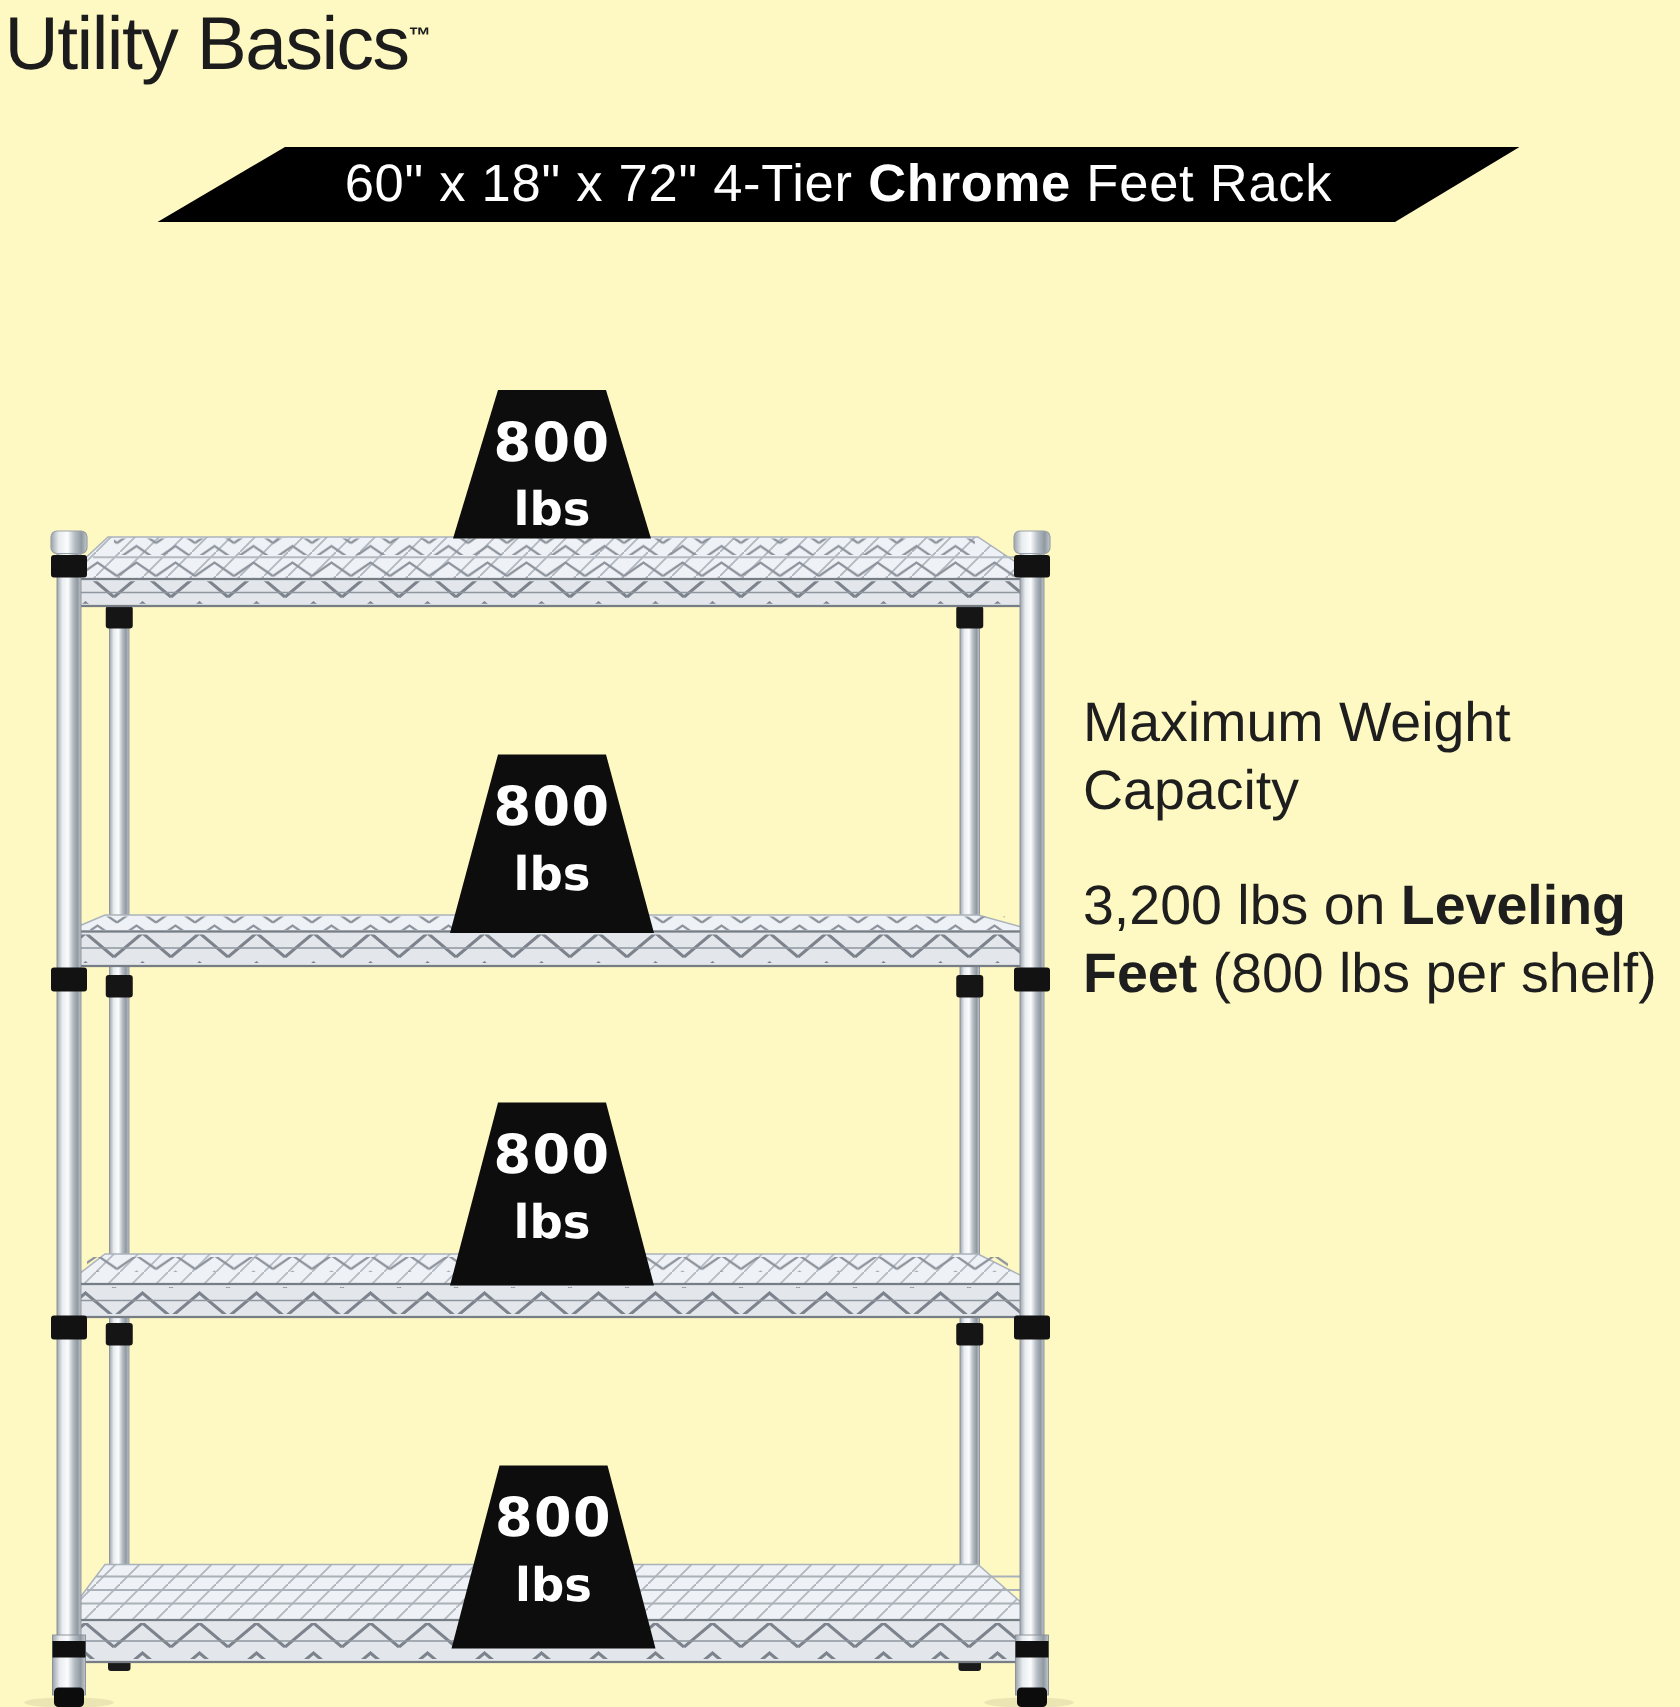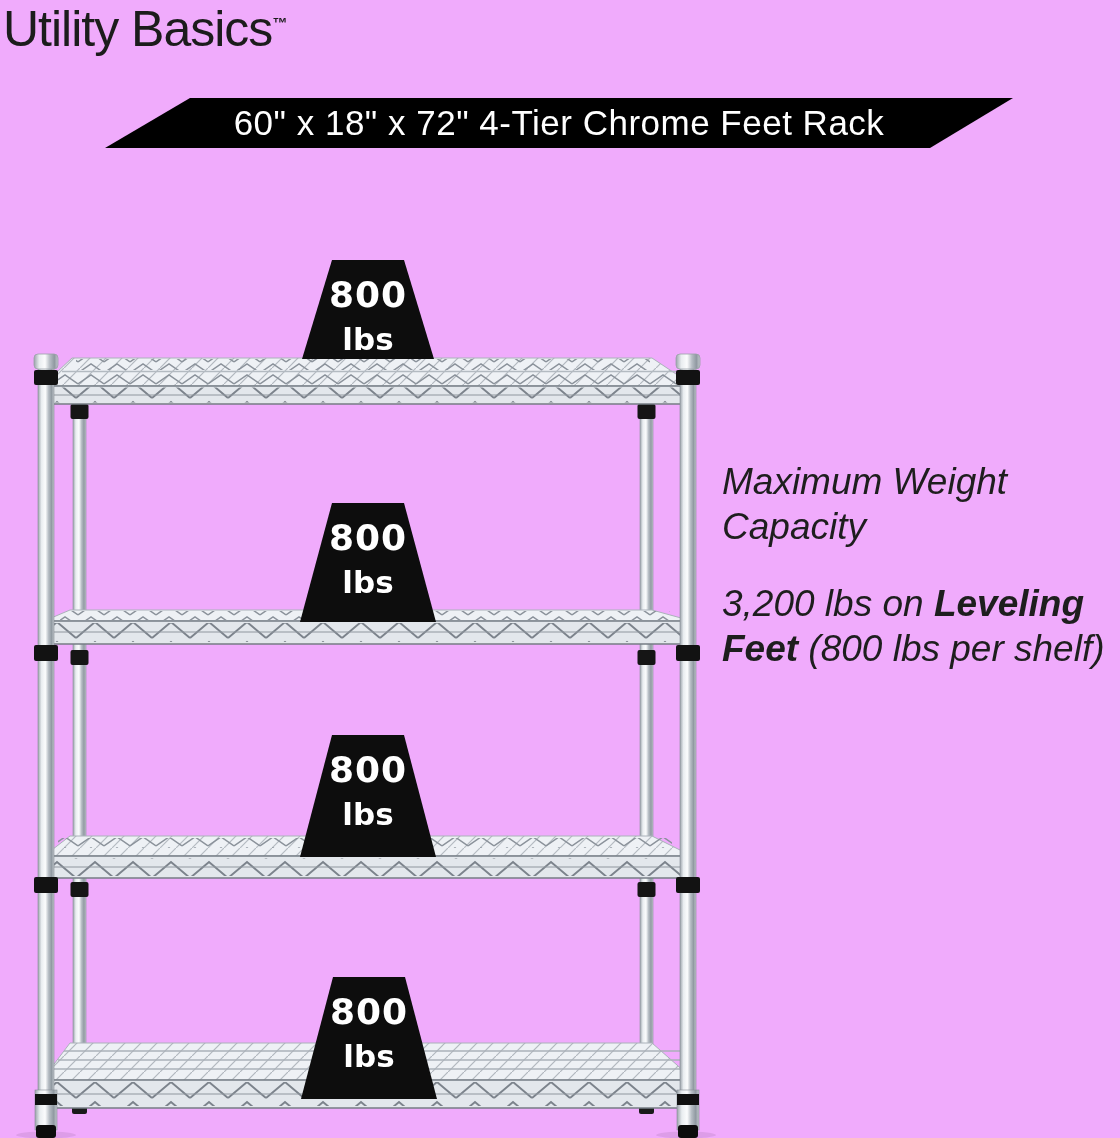--- a/index.html
+++ b/index.html
@@ -1,39 +1,39 @@
 <!DOCTYPE html>
 <html><head>
 <meta charset="utf-8">
 <style>
   html,body{margin:0;padding:0;background:#ffffff;}
   .canvas{
-    position:relative;width:1120px;height:1138px;overflow:hidden;background:#f0abfc;
+    position:relative;width:1120px;height:1138px;overflow:hidden;background:#fef9c3;
     font-family:"Liberation Sans", sans-serif;color:#1e1e1e;
   }
   
   .brand{
     position:absolute;left:3px;top:0px;
     font-size:50px;font-weight:500;letter-spacing:-1px;color:#1c1c1c;white-space:nowrap;
   }
   .brand sup{font-size:15px;font-weight:700;vertical-align:super;letter-spacing:0;}
   
   .banner{
     position:absolute;left:105px;top:98px;width:908px;height:50px;background:#000;
     clip-path:polygon(85px 0, 100% 0, calc(100% - 83px) 100%, 0 100%);
     display:flex;align-items:center;justify-content:center;
   }
   .banner .bn-text{
     color:#fff;font-size:35px;letter-spacing:.5px;white-space:nowrap;font-weight:400;
   }
-  .banner .bn-text b{font-weight:400;}
+  .banner .bn-text b{font-weight:700;}
   
   .specs{
     position:absolute;left:722px;top:459px;width:398px;
-    font-size:37px;line-height:45px;color:#1e1e1e;font-style:italic;
+    font-size:37px;line-height:45px;color:#1e1e1e;
   }
   .specs p{margin:0;}
   .specs .sp-head{margin-bottom:32px;}
   .specs .sp-leveling{margin-bottom:30px;}
   .specs b{font-weight:700;}
   
   .rack-svg{position:absolute;left:0;top:0;width:1120px;height:1138px;}
   .badge-num{font-family:"DejaVu Sans", sans-serif;font-weight:bold;font-size:36px;fill:#fff;letter-spacing:1px;}
   .badge-unit{font-family:"DejaVu Sans", sans-serif;font-weight:bold;font-size:31px;fill:#fff;}
 </style>

